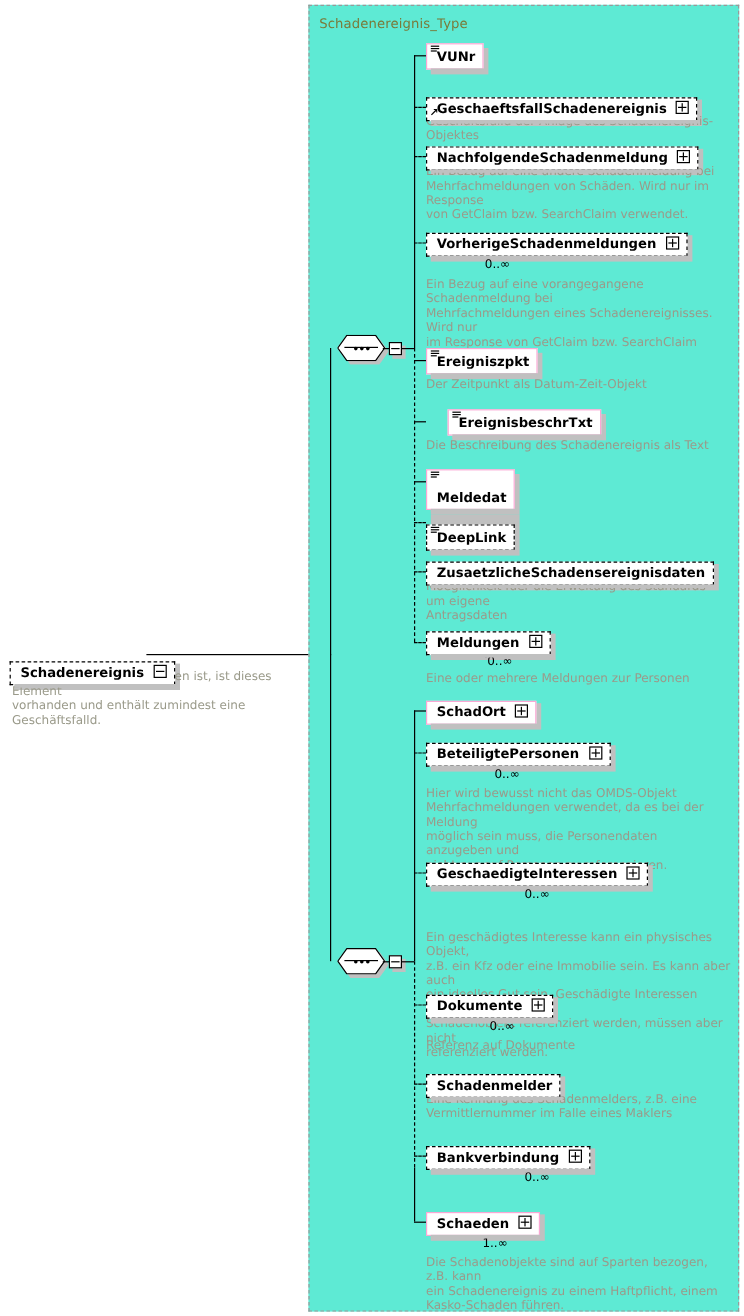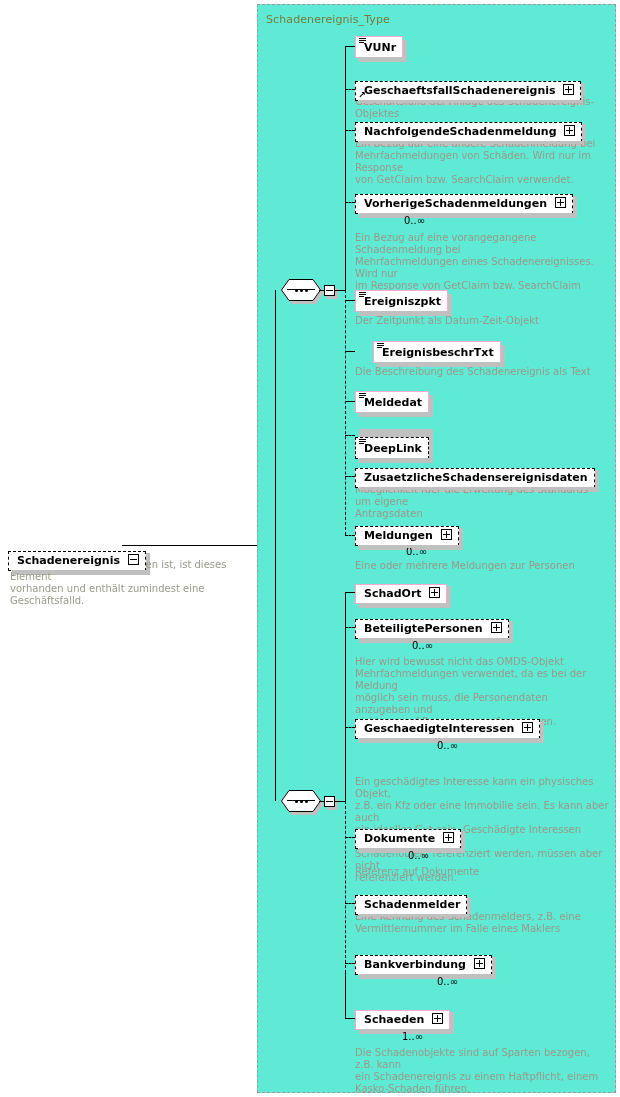--- a/index.html
+++ b/index.html
@@ -355,21 +355,21 @@
         </span>
       <span>EreignisbeschrTxt</span>
     </span>
   </span>
 </div>
 <div class="annot" style="left:355px; top:366px; width:250px;">Die Beschreibung des Schadenereignis als Text</div>
 
 <div class="hline" style="left:345px; top:401px; width:10px;"></div>
 <div class="node" style="left:355px; top:391px;">
   <span class="boxwrap">
-    <span class="box solid" style="padding-top:4px;">
+    <span class="box solid" style="padding-top:16px;">
       <span class="simple-glyph">
           <i></i>
           <i></i>
           <i></i>
         </span>
       <span>Meldedat</span>
     </span>
   </span>
 </div>
 

